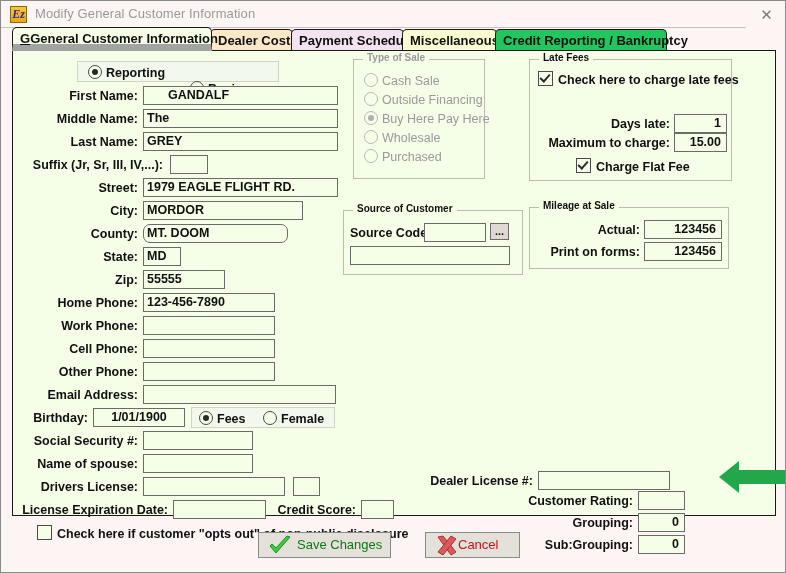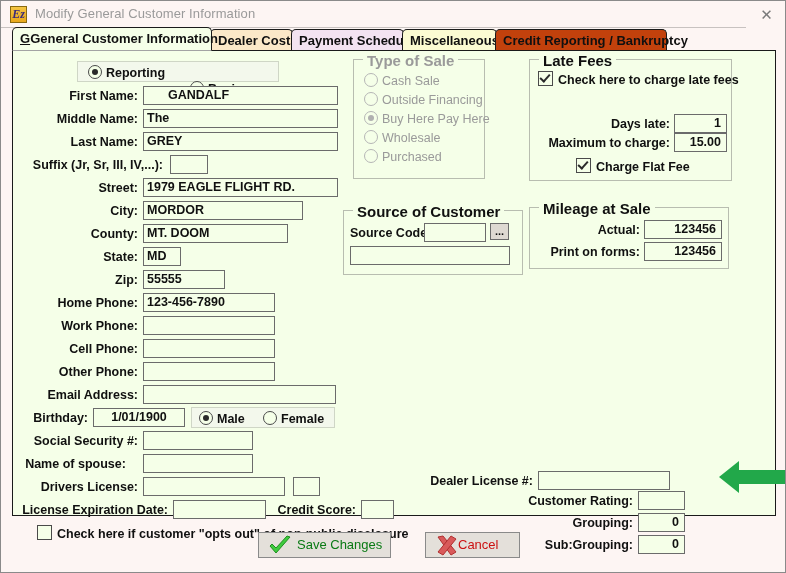--- a/index.html
+++ b/index.html
@@ -80,21 +80,21 @@
     line-height: 21px;
     padding: 0 7px;
     white-space: nowrap;
     cursor: pointer;
   }
   .tab u { text-decoration: underline; }
   .tab.active {
     background: #F5FFE8;
     z-index: 5;
     height: 24px;
-    border-bottom: 1px solid #a3a3a3;
+    border-bottom: 7px solid #a3a3a3;
   }
   
   .panel {
     position: absolute;
     left: 11px; top: 49px;
     width: 764px; height: 466px;
     background: #F5FFE8;
     border: 1px solid #1a1a1a;
     box-sizing: border-box;
   }
@@ -160,21 +160,21 @@
   .group {
     position: absolute;
     border: 1px solid #b8bdb0;
     box-sizing: border-box;
   }
   .group > .gtitle {
     position: absolute;
     top: -8px; left: 9px;
     background: #F5FFE8;
     padding: 0 4px;
-    font-size: 15px;
+    font-size: 10px;
     font-weight: bold;
     color: #101010;
     white-space: nowrap;
   }
   .group.dim > .gtitle { color: #9a9a9a; }
   .group.dim .radio-item { color: #9a9a9a; font-weight: normal; text-align: right; }
   .group.dim .radio-item .dot { border-color: #b6b6b6; }
   .group.dim .radio-item.on .dot::after { background: #b0b0b0; }
   
   .chk {
@@ -263,21 +263,21 @@
     </div>
     <div class="tab" style="left:198px; width:83px; background:#FBE8C8;">
       <span>Dealer Costs</span>
     </div>
     <div class="tab" style="left:279px; width:113px; background:#F3E3F1;">
       <span>Payment Schedule</span>
     </div>
     <div class="tab" style="left:390px; width:95px; background:#FBFBD2;">
       <span>Miscellaneous</span>
     </div>
-    <div class="tab" style="left:483px; width:172px; background:#c2410c;">
+    <div class="tab" style="left:483px; width:172px; background:#22c55e;">
       <span>Credit Reporting / Bankruptcy</span>
     </div>
   </div>
 
   <div class="panel">
 
     <div class="radiopanel" style="left:64px; top:10px; width:202px; height:21px;">
       <div class="radio-item on" style="left:10px; top:3px;">
         <span class="dot"></span><span>Reporting</span>
       </div>
@@ -298,21 +298,21 @@
     <div class="lbl" style="left:0px; top:107px; width:150px;">Suffix (Jr, Sr, III, IV,...):</div>
     <div class="fld" style="left:157px; top:104px; width:38px;"></div>
 
     <div class="lbl" style="left:0px; top:130px; width:125px;">Street:</div>
     <div class="fld" style="left:130px; top:127px; width:195px;">1979 EAGLE FLIGHT RD.</div>
 
     <div class="lbl" style="left:0px; top:153px; width:125px;">City:</div>
     <div class="fld" style="left:130px; top:150px; width:160px;">MORDOR</div>
 
     <div class="lbl" style="left:0px; top:176px; width:125px;">County:</div>
-    <div class="fld" style="left:130px; top:173px; width:145px;">MT. DOOM</div>
+    <div class="fld" style="left:130px; top:173px; width:145px;border-radius:7px;">MT. DOOM</div>
 
     <div class="lbl" style="left:0px; top:199px; width:125px;">State:</div>
     <div class="fld" style="left:130px; top:196px; width:38px;">MD</div>
 
     <div class="lbl" style="left:0px; top:222px; width:125px;">Zip:</div>
     <div class="fld" style="left:130px; top:219px; width:82px;">55555</div>
 
     <div class="lbl" style="left:0px; top:245px; width:125px;">Home Phone:</div>
     <div class="fld" style="left:130px; top:242px; width:132px;">123-456-7890</div>
 
@@ -326,31 +326,31 @@
     <div class="fld" style="left:130px; top:311px; width:132px;"></div>
 
     <div class="lbl" style="left:0px; top:337px; width:125px;">Email Address:</div>
     <div class="fld" style="left:130px; top:334px; width:193px;"></div>
 
     <div class="lbl" style="left:0px; top:360px; width:75px;">Birthday:</div>
     <div class="fld ctr" style="left:80px; top:357px; width:92px;">1/01/1900</div>
 
     <div class="radiopanel" style="left:178px; top:356px; width:144px; height:21px;">
       <div class="radio-item on" style="left:7px; top:3px;">
-        <span class="dot"></span><span>Male</span>
+        <span class="dot"></span><span>Fees</span>
       </div>
       <div class="radio-item" style="left:71px; top:3px;">
         <span class="dot"></span><span>Female</span>
       </div>
     </div>
 
     <div class="lbl" style="left:0px; top:383px; width:125px;">Social Security #:</div>
     <div class="fld" style="left:130px; top:380px; width:110px;"></div>
 
-    <div class="lbl" style="left:0px; top:406px; width:125px;text-align:center;">Name of spouse:</div>
+    <div class="lbl" style="left:0px; top:406px; width:125px;">Name of spouse:</div>
     <div class="fld" style="left:130px; top:403px; width:110px;"></div>
 
     <div class="lbl" style="left:0px; top:429px; width:125px;">Drivers License:</div>
     <div class="fld" style="left:130px; top:426px; width:142px;"></div>
     <div class="fld" style="left:280px; top:426px; width:27px;"></div>
 
     <div class="lbl" style="left:0px; top:452px; width:155px;">License Expiration Date:</div>
     <div class="fld" style="left:160px; top:449px; width:93px;"></div>
 
     <div class="lbl" style="left:258px; top:452px; width:85px;">Credit Score:</div>

